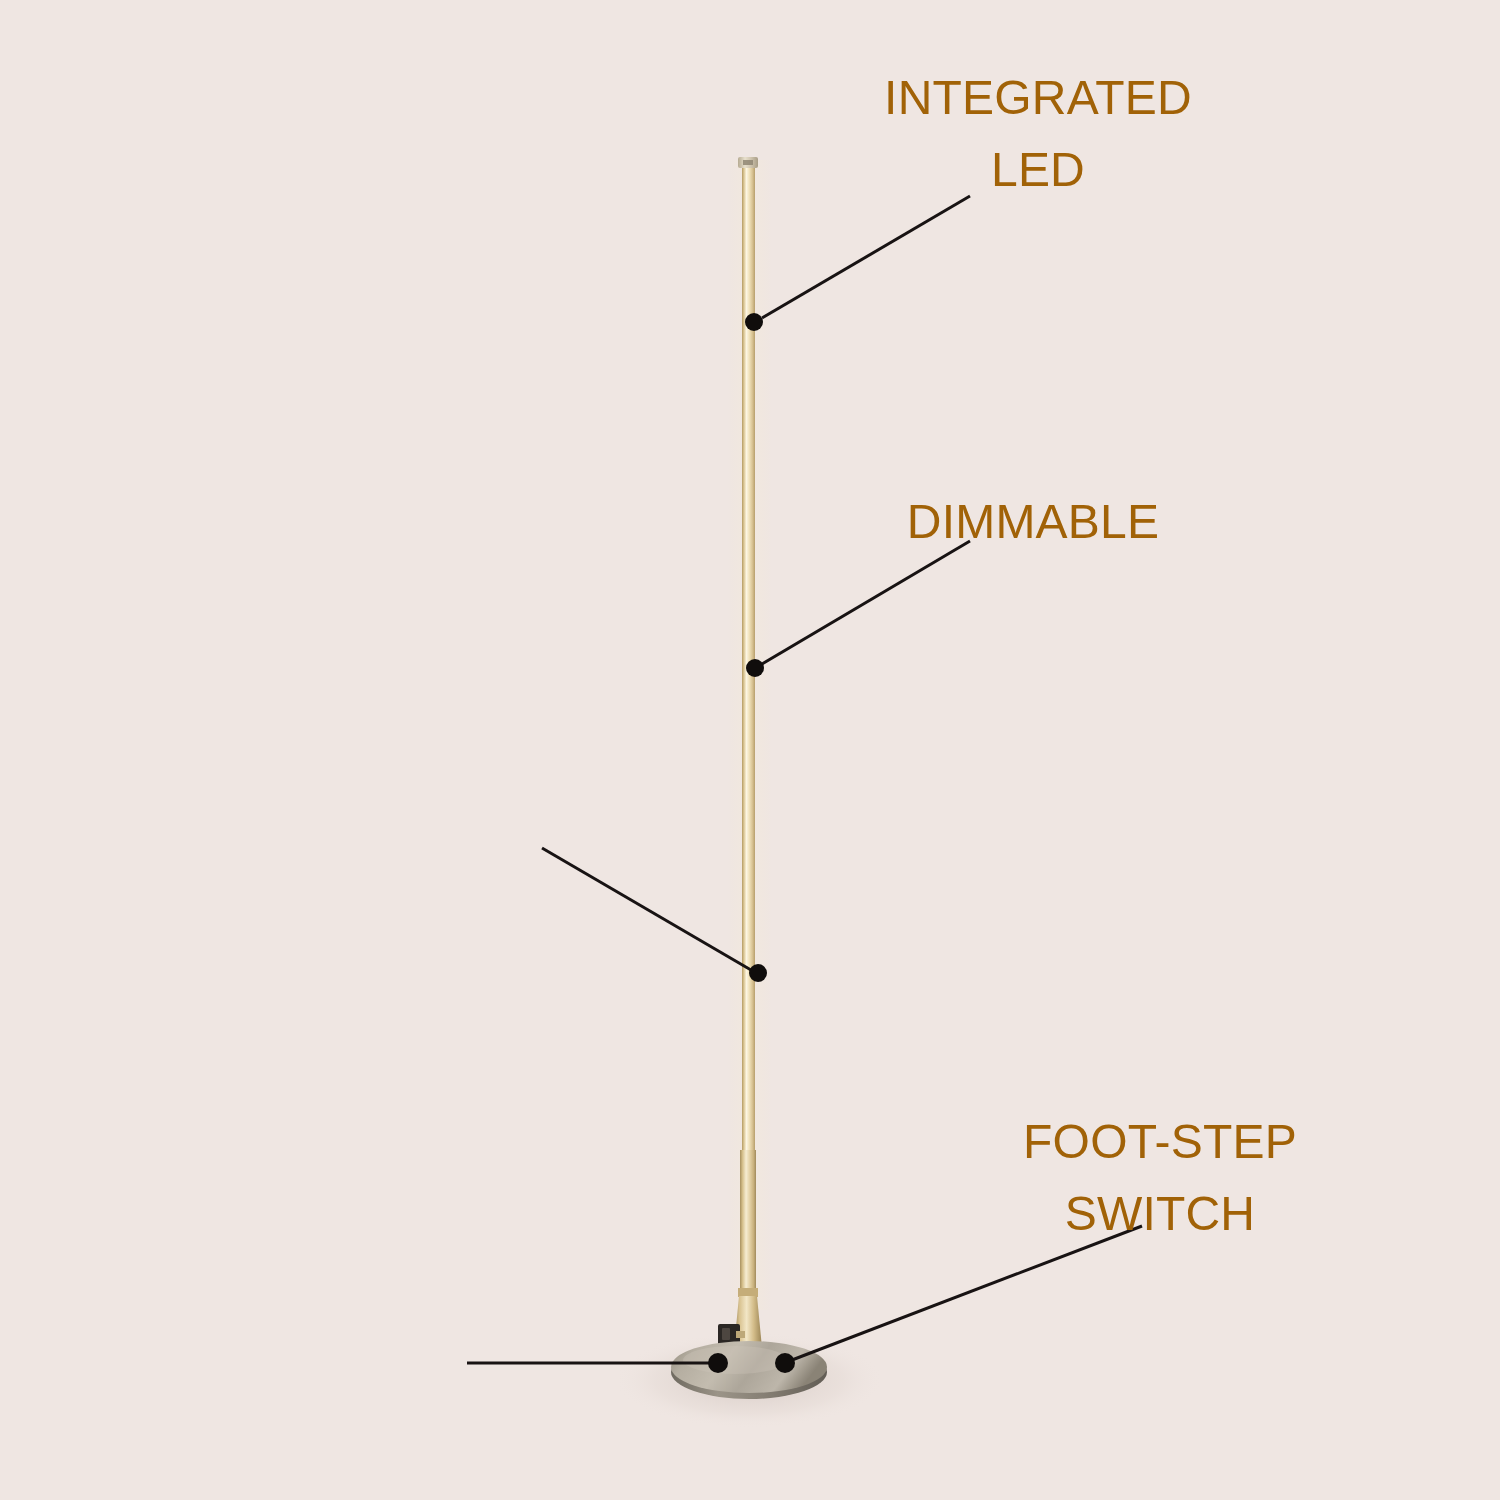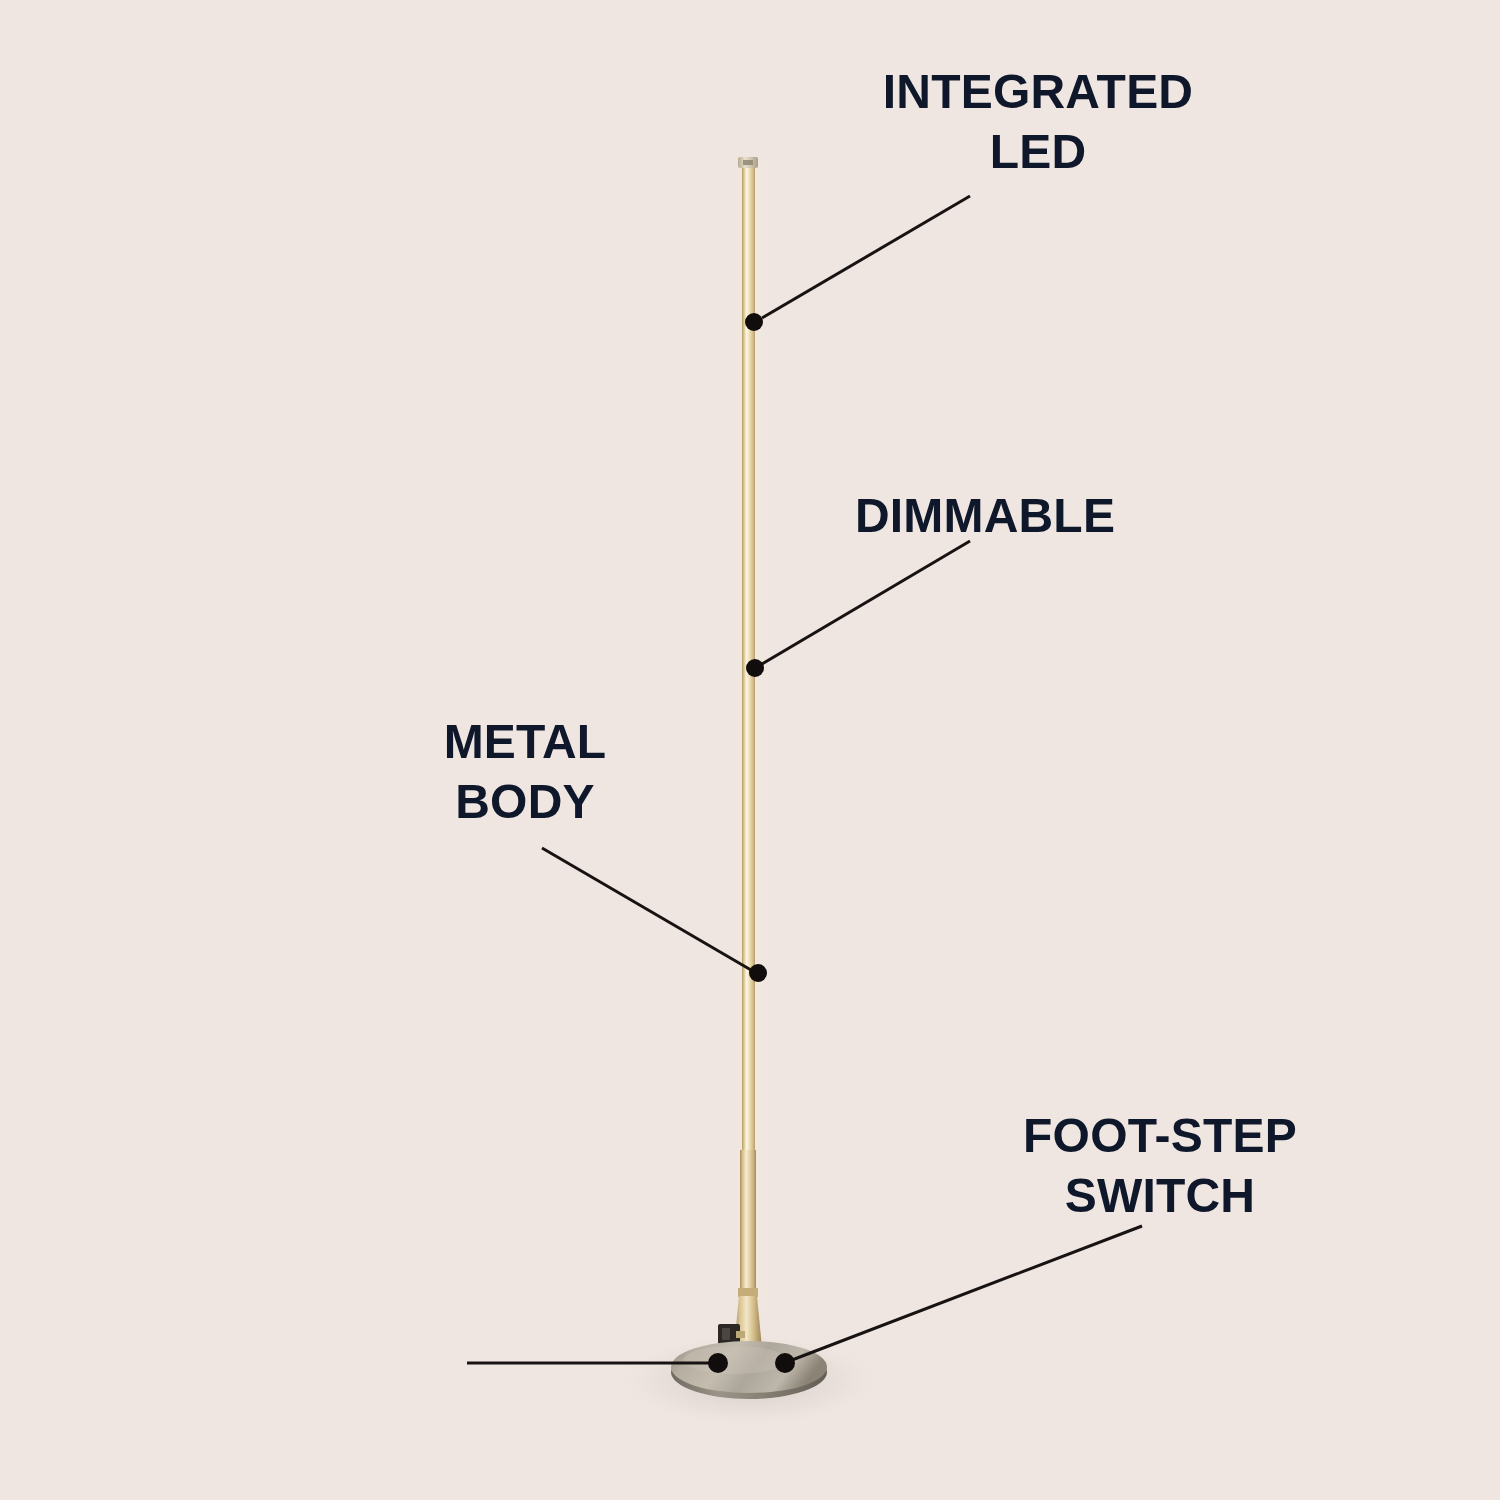--- a/index.html
+++ b/index.html
@@ -22,28 +22,28 @@
   #product-svg,
   #callout-svg {
     position: absolute;
     top: 0;
     left: 0;
     width: 1500px;
     height: 1500px;
   }
   .callout-label {
     position: absolute;
-    color: #0f172a;
+    color: #a16207;
     font-family: "Liberation Sans", sans-serif;
     font-size: 48px;
-    line-height: 60px;
+    line-height: 72px;
     letter-spacing: 0.2px;
     white-space: pre-line;
     text-transform: uppercase;
-    font-weight: 700;
+    font-weight: 400;
   }
   .align-center { text-align: center; }
 </style>
 </head>
 <body>
 
 <div id="scene">
 
   <svg id="product-svg" viewBox="0 0 1500 1500">
     <defs>
@@ -145,22 +145,20 @@
     </g>
     <g>
       <line x1="467" y1="1363" x2="711" y2="1363" stroke="#181313" stroke-width="3"></line>
       <circle cx="718" cy="1363" r="10" fill="#100d0c"></circle>
     </g>
   </svg>
 
   <div class="callout-label align-center" style="left:838px; top:62px; width:400px;">INTEGRATED
 LED</div>
 
-  <div class="callout-label align-center" style="left:800px; top:486px; width:370px;">DIMMABLE</div>
+  <div class="callout-label align-center" style="left:848px; top:486px; width:370px;">DIMMABLE</div>
 
-  <div class="callout-label align-center" style="left:330px; top:712px; width:390px;">METAL
-BODY</div>
 
   <div class="callout-label align-center" style="left:910px; top:1106px; width:500px;">FOOT-STEP
 SWITCH</div>
 
 
 </div>
 
 </body></html>

